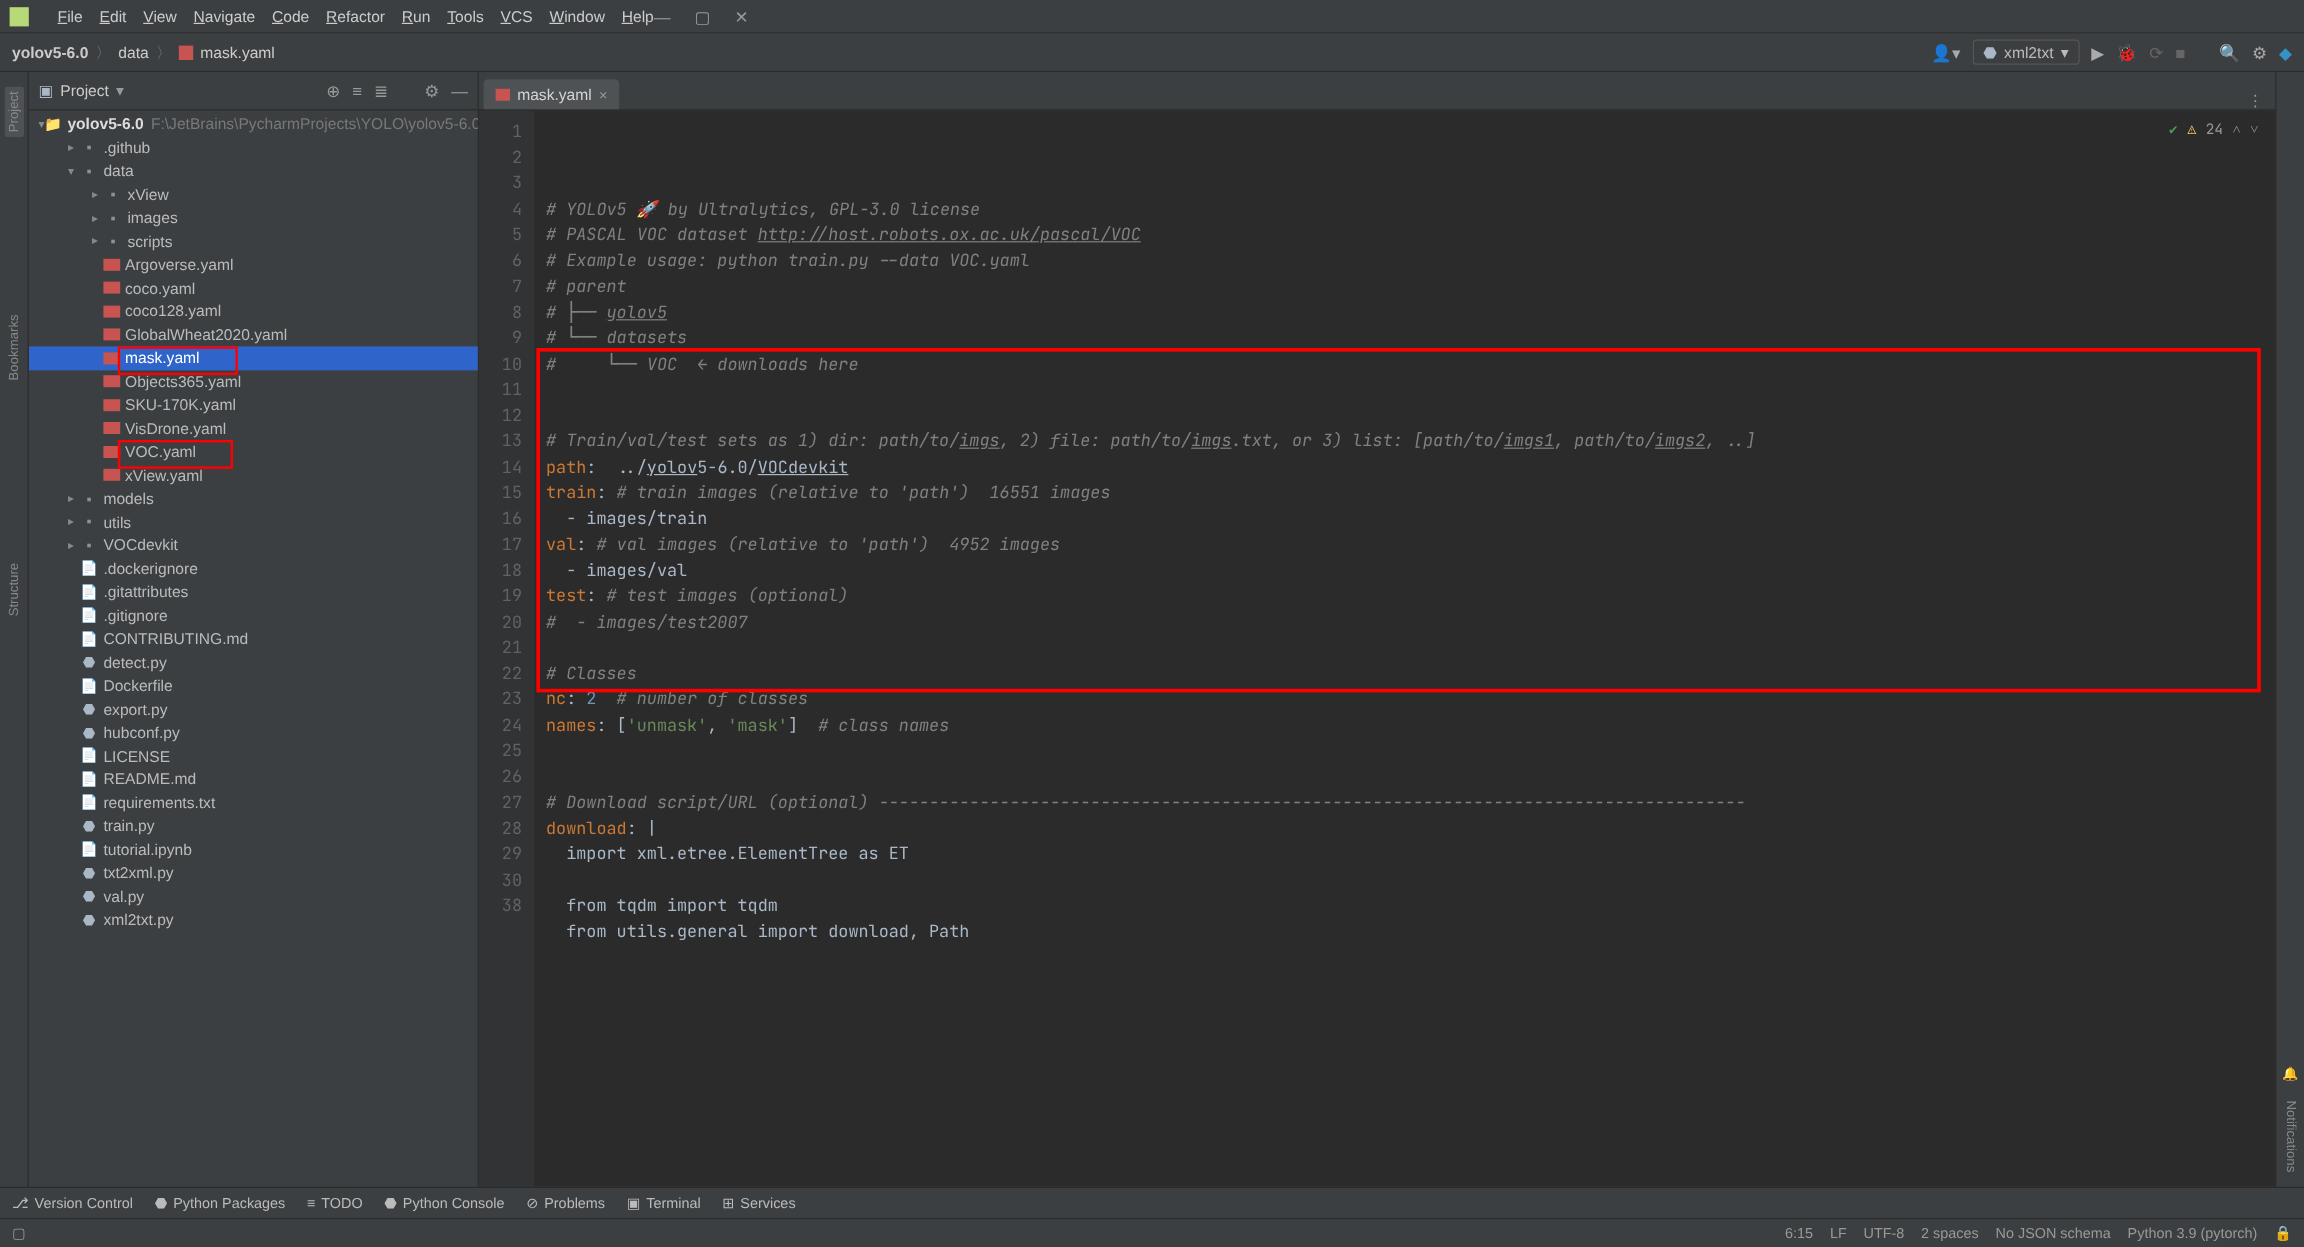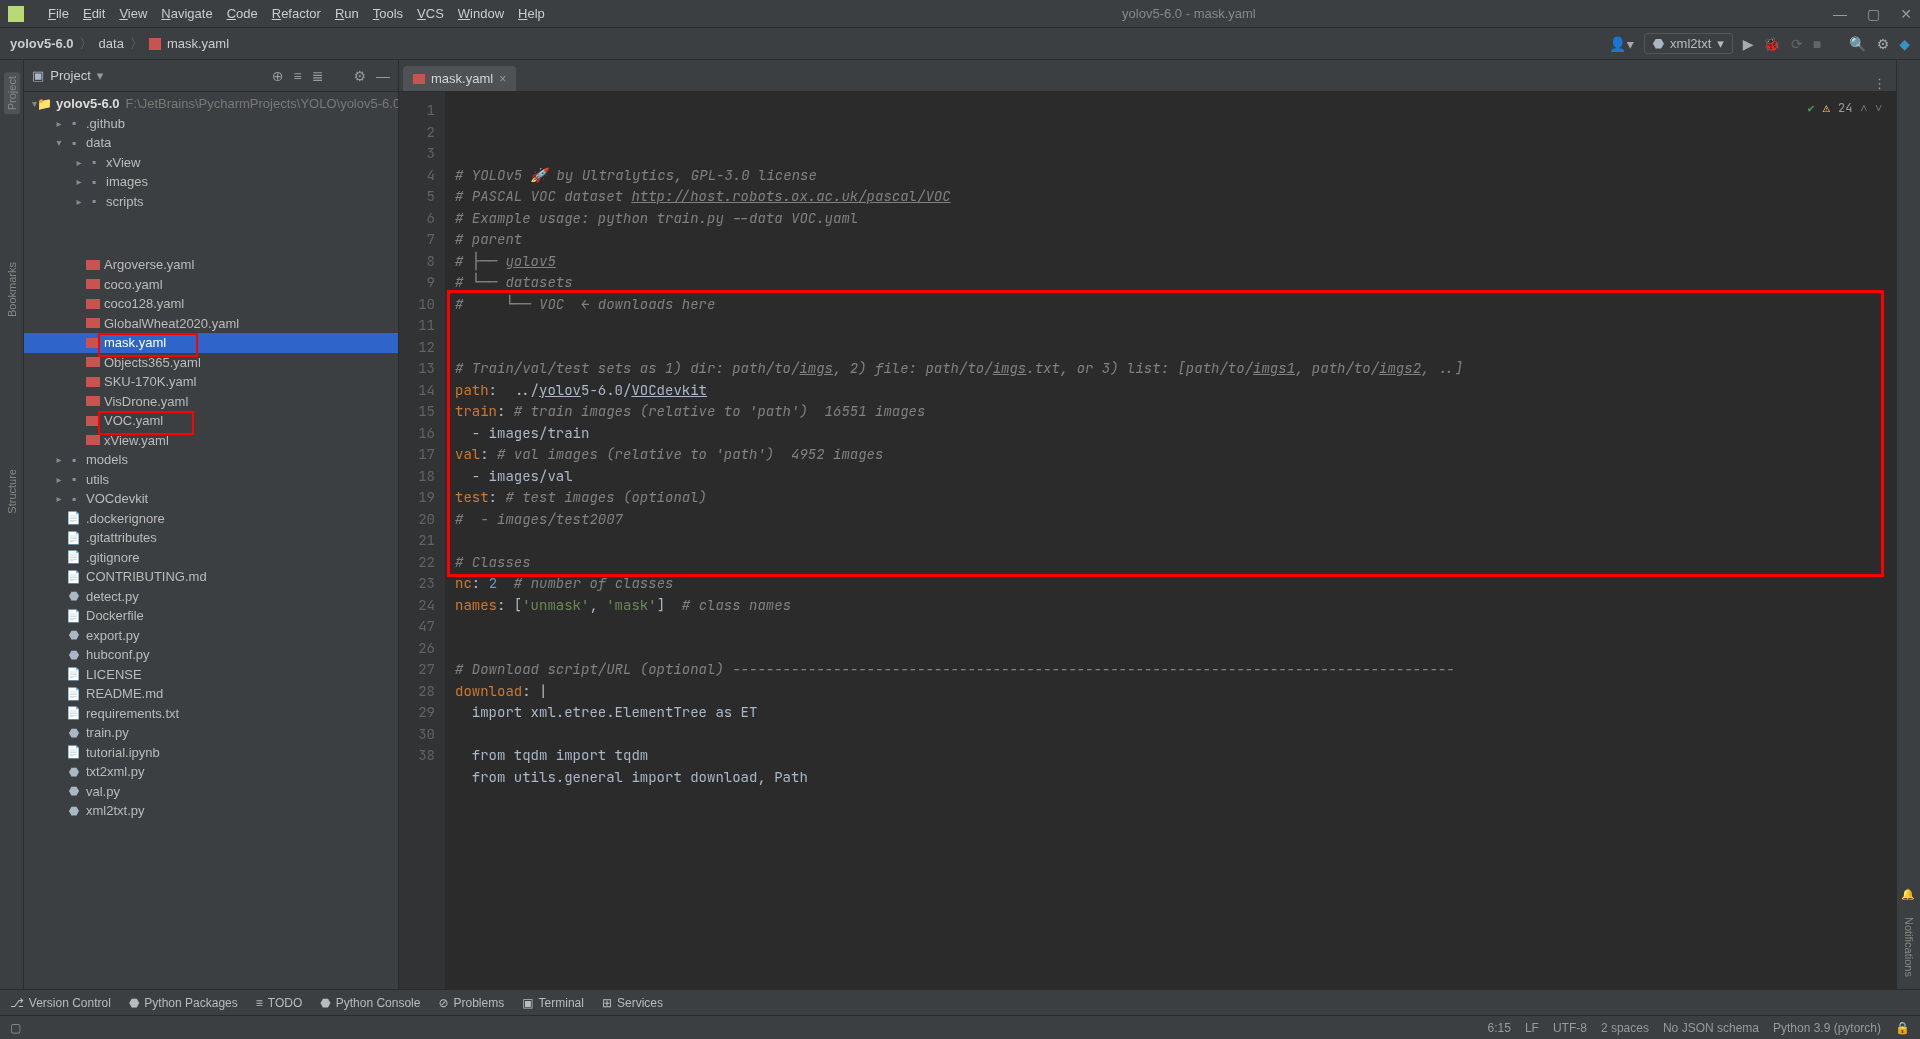--- a/index.html
+++ b/index.html
@@ -122,21 +122,20 @@
       <span><u>V</u>iew</span>
       <span><u>N</u>avigate</span>
       <span><u>C</u>ode</span>
       <span><u>R</u>efactor</span>
       <span><u>R</u>un</span>
       <span><u>T</u>ools</span>
       <span><u>V</u>CS</span>
       <span><u>W</u>indow</span>
       <span><u>H</u>elp</span>
     </div>
-  <div class="wintitle">yolov5-6.0 - mask.yaml</div>
   <div class="win-controls">
     <span>—</span>
     <span>▢</span>
     <span>✕</span>
   </div>
 </div>
 
 <div class="breadcrumb-row">
   <div class="breadcrumb">
     <span style="font-weight:600">yolov5-6.0</span>
@@ -212,21 +211,21 @@
         <div class="tree-item" style="padding-left: 48px;">
           <span class="arrow">▸</span>
           <span class="icon folder">▪</span>
           <span>images</span>
         </div>
         <div class="tree-item" style="padding-left: 48px;">
           <span class="arrow">▸</span>
           <span class="icon folder">▪</span>
           <span>scripts</span>
         </div>
-        <div class="tree-item" style="padding-left: 48px; margin-top: 44px;">
+        <div class="tree-item" style="padding-left: 48px;">
           <span class="arrow"></span>
           <span class="yaml"></span>
           <span>Argoverse.yaml</span>
         </div>
         <div class="tree-item" style="padding-left: 48px;">
           <span class="arrow"></span>
           <span class="yaml"></span>
           <span>coco.yaml</span>
         </div>
         <div class="tree-item" style="padding-left: 48px;">
@@ -395,21 +394,21 @@
           <div>15</div>
           <div>16</div>
           <div>17</div>
           <div>18</div>
           <div>19</div>
           <div>20</div>
           <div>21</div>
           <div>22</div>
           <div>23</div>
           <div>24</div>
-          <div>47</div>
+          <div>25</div>
           <div>26</div>
           <div>27</div>
           <div>28</div>
           <div>29</div>
           <div>30</div>
           <div>38</div>
         </div>
       <div class="code" id="code">
         <div class="editor-overlay">
           <span class="check">✔</span>

